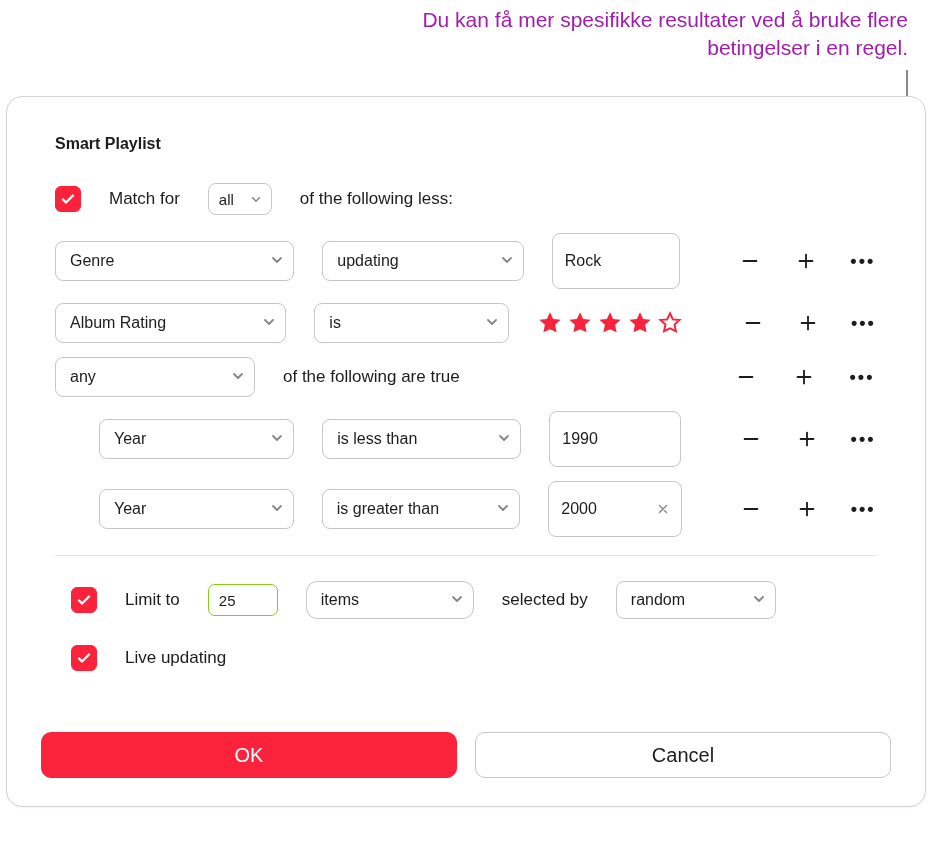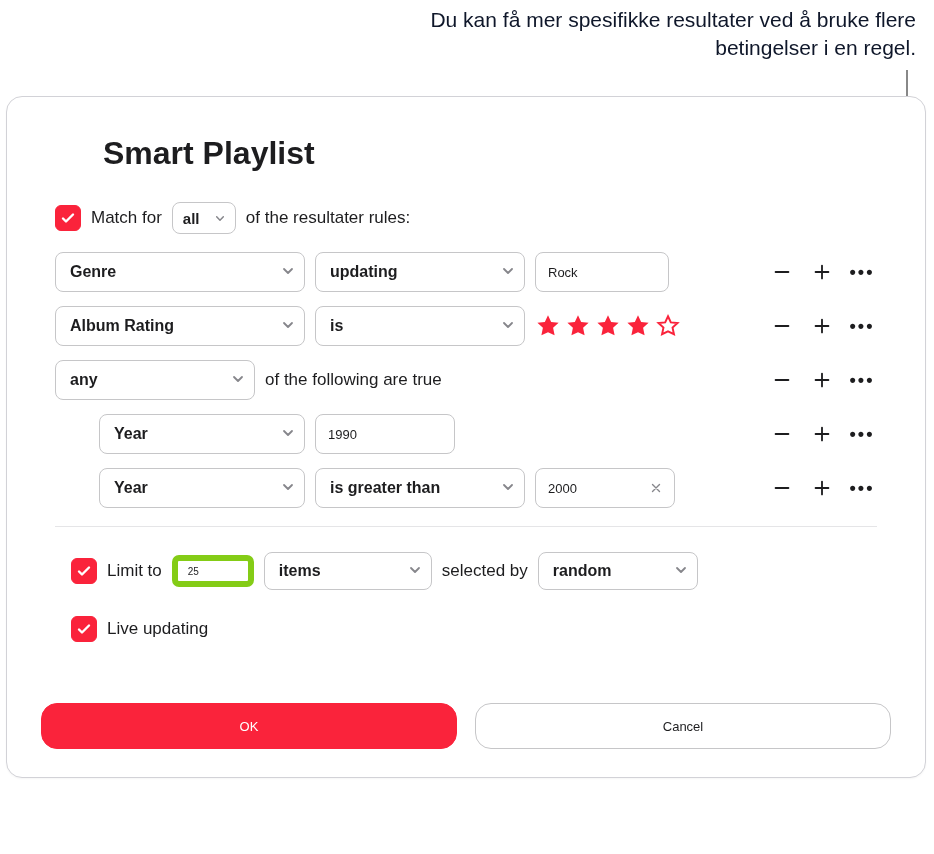--- a/index.html
+++ b/index.html
@@ -10,26 +10,26 @@
     font-size: 17px;
     color: #1d1d1f;
     background: #fff;
     width: 934px;
     height: 854px;
     position: relative;
   }
   .callout {
     position: absolute;
     top: 6px;
-    right: 18px;
+    right: 26px;
     width: 560px;
     text-align: right;
     font-size: 21px;
     line-height: 1.35;
-    color: #0f172a;
+    color: #a21caf;
   }
   .callout-line {
     position: absolute;
     background: #888;
     top: 70px;
     right: 26px;
     width: 2px;
     height: 370px;
   }
   .callout-stub-top {
@@ -61,29 +61,28 @@
     top: 96px;
     left: 6px;
     width: 920px;
     border: 1px solid #d2d2d7;
     border-radius: 16px;
     background: #fff;
     padding: 38px 48px 0 48px;
     box-shadow: 0 1px 2px rgba(0,0,0,0.04);
   }
   .title {
-    font-size: 32px;
+    font-size: 16px;
     font-weight: 700;
     margin-bottom: 26px;
-    margin-left: 48px;
   }
   .row {
     display: flex;
     align-items: center;
-    gap: 10px;
+    gap: 28px;
     margin-bottom: 14px;
     min-height: 40px;
   }
   .row.nested {
     padding-left: 44px;
   }
   .check {
     width: 26px; height: 26px;
     border-radius: 6px;
     border: 1px solid #c6c6c8;
@@ -105,60 +104,59 @@
     height: 40px;
     border: 1px solid #c6c6c8;
     border-radius: 8px;
     background: #fff;
     padding: 0 36px 0 14px;
     font-size: 16px;
     display: inline-flex;
     align-items: center;
     position: relative;
     cursor: pointer;
-    font-weight: bold;
   }
   .select.small { height: 32px; padding-right: 30px; padding-left: 10px; font-size: 15px; }
   .select .chev {
     position: absolute;
     right: 10px;
     top: 50%;
     transform: translateY(-50%);
     pointer-events: none;
   }
   .textin {
-    height: 40px;
+    height: 56px;
     border: 1px solid #c6c6c8;
     border-radius: 8px;
     padding: 15px 12px;
-    font-size: 13px;
+    font-size: 16px;
     display: inline-flex;
     align-items: center;
     background: #fff;
     position: relative;
   }
   .textin .clear {
     position: absolute;
     right: 8px;
     top: 50%;
     transform: translateY(-50%);
     width: 20px; height: 20px;
     display: flex;
     align-items: center;
     justify-content: center;
     cursor: pointer;
     color: #86868b;
   }
   .numin {
-    width: 82px;
+    width: 70px;
     height: 32px;
-    border: 6px solid #84cc16;
+    border: 1px solid #84cc16;
     border-radius: 7px;
     padding: 0 10px;
-    font-size: 10px;
+    font-size: 15px;
     display: inline-flex;
     align-items: center;
   }
   .stars { display: inline-flex; gap: 4px; }
   .stars svg { width: 26px; height: 26px; }
   .spacer { flex: 1; }
   .iconbtn {
     width: 30px; height: 30px;
     display: inline-flex;
     align-items: center;
@@ -175,44 +173,44 @@
   .bottom-opts .row { margin-bottom: 18px; margin-left: 16px; }
   .footer {
     display: flex;
     gap: 18px;
     padding: 30px 0 28px 0;
     margin: 24px -14px 0 -14px;
   }
   .btn {
     flex: 1;
     height: 46px;
-    border-radius: 16px;
+    border-radius: 10px;
     border: 1px solid #c6c6c8;
     background: #fff;
-    font-size: 13px;
+    font-size: 20px;
     display: flex;
     align-items: center;
     justify-content: center;
     cursor: pointer;
   }
   .btn.primary {
     background: #fa233b;
     color: #fff;
     border-color: #fa233b;
     font-weight: 400;
   }
   .w-field-genre { width: 250px; }
   .w-cond { width: 210px; }
   .w-val-sm { width: 134px; }
   .w-val-sm2 { width: 140px; }
   .w-field-nested { width: 206px; }
   .w-cond-nested { width: 210px; }
   .w-any { width: 200px; }
   .w-all { width: 64px; }
-  .w-items { width: 168px; }
+  .w-items { width: 168px; border-radius: 11px; }
   .w-random { width: 160px; }
 </style>
 </head>
 <body>
 
 <div class="callout">Du kan få mer spesifikke resultater ved å bruke flere betingelser i en regel.</div>
 <div class="callout-line"></div>
 <div class="callout-stub-top"></div>
 <div class="callout-stub-bot"></div>
 <div class="bracket-v"></div>
@@ -229,21 +227,21 @@
     </span>
     <span class="label">Match for</span>
     <span class="select small w-all">
       <span>all</span>
       <span class="chev">
         <svg width="10" height="10" viewBox="0 0 12 12">
             <path d="M2 4l4 4 4-4" stroke="#86868b" stroke-width="1.8" fill="none" stroke-linecap="round" stroke-linejoin="round"></path>
           </svg>
       </span>
     </span>
-    <span class="label">of the resultater rules:</span>
+    <span class="label">of the following less:</span>
   </div>
 
   <div class="row">
     <span class="select w-field-genre">
       <span>Genre</span>
       <span class="chev"><svg width="12" height="12" viewBox="0 0 12 12">
             <path d="M2 4l4 4 4-4" stroke="#86868b" stroke-width="1.8" fill="none" stroke-linecap="round" stroke-linejoin="round"></path>
           </svg></span>
     </span>
     <span class="select w-cond">
@@ -331,20 +329,26 @@
         <svg width="22" height="22" viewBox="0 0 24 24">
           <path d="M12 5v14M5 12h14" stroke="#1d1d1f" stroke-width="2" stroke-linecap="round"></path>
         </svg>
       </span>
     <span class="iconbtn more">•••</span>
   </div>
 
   <div class="row nested">
     <span class="select w-field-nested">
       <span>Year</span>
+      <span class="chev"><svg width="12" height="12" viewBox="0 0 12 12">
+            <path d="M2 4l4 4 4-4" stroke="#86868b" stroke-width="1.8" fill="none" stroke-linecap="round" stroke-linejoin="round"></path>
+          </svg></span>
+    </span>
+    <span class="select w-cond-nested">
+      <span>is less than</span>
       <span class="chev"><svg width="12" height="12" viewBox="0 0 12 12">
             <path d="M2 4l4 4 4-4" stroke="#86868b" stroke-width="1.8" fill="none" stroke-linecap="round" stroke-linejoin="round"></path>
           </svg></span>
     </span>
     <span class="textin w-val-sm2">
       <span>1990</span>
     </span>
     <span class="spacer"></span>
     <span class="iconbtn">
         <svg width="22" height="22" viewBox="0 0 24 24">

